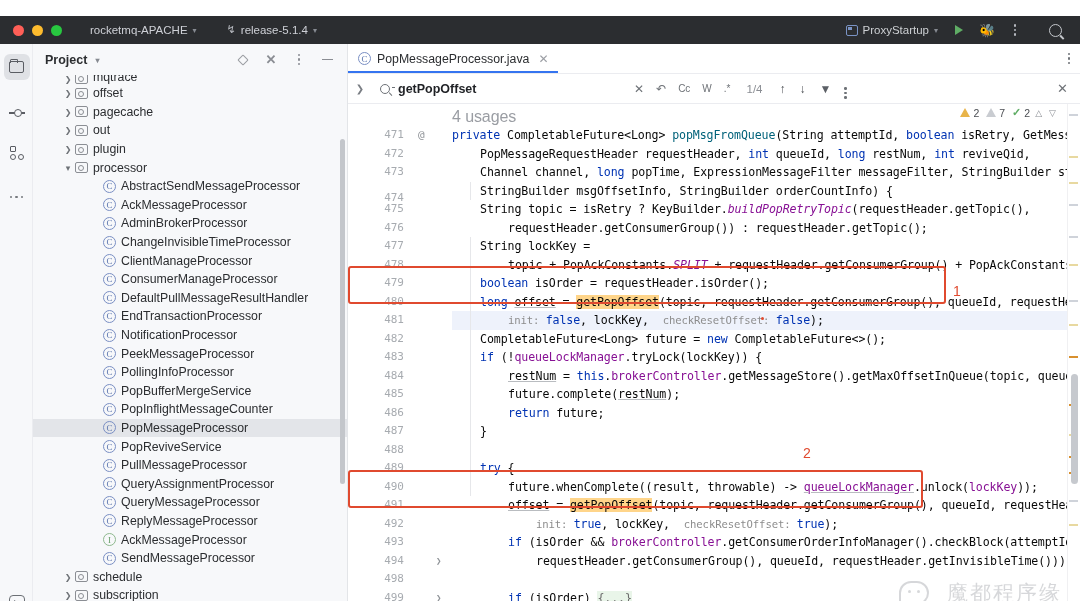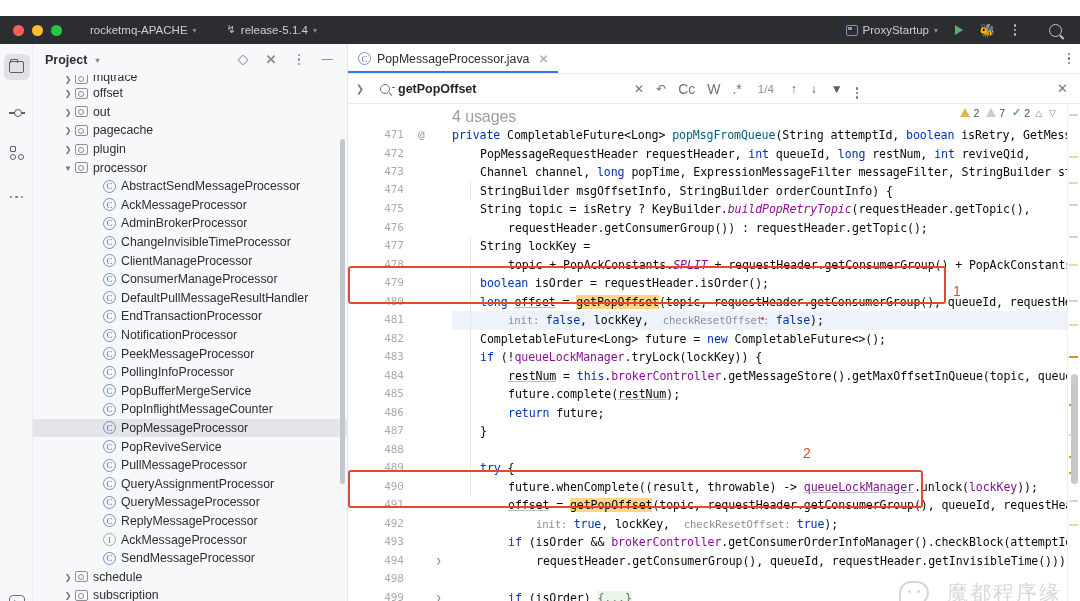--- a/index.html
+++ b/index.html
@@ -129,21 +129,21 @@
 
   
   .findbar { height: 30px; display:flex; align-items:center; border-bottom:1px solid #ebecf0; background:#fff; font-size:12.3px; color:#2b2d30;}
   .fb-chev { width:24px; text-align:center; color:#7a7e84; font-size:10px;}
   .fb-search { width:26px; display:flex;align-items:center;justify-content:center;}
   .mag2 { width:10px;height:10px;border:1.4px solid #6e7277;border-radius:50%;position:relative;}
   .mag2:after{content:"";position:absolute;width:1.4px;height:4px;background:#6e7277;right:-2px;bottom:-3px;transform:rotate(-45deg);}
   .mag2:before{content:"";position:absolute;width:3px;height:1.2px;background:#6e7277;right:-6px;top:2px;}
   .fb-field { flex:none; width: 230px; font-weight:bold; color:#1f2125; font-size:12.5px;}
   .fb-ic { color:#6e7277; font-size:12px; padding:0 6px; }
-  .fb-ic.cc{ font-size:14px;}
+  .fb-ic.cc{ font-size:10px;}
   .fb-count { color:#8a8d93; font-size:11.5px; padding:0 10px;}
   .fb-arrow { color:#4a4d52; font-size:12px; padding:0 7px;}
   .fb-funnel { color:#5c6066; font-size:12px; padding: 0 7px;}
   .fb-close { margin-left:auto; color:#6e7277; font-size:13px; padding-right:12px;}
 
   
   .codewrap { position:absolute; top:60px; left:0; width:732px; height:513px; overflow:hidden; background:#fff;}
   .gutter { position:absolute; left:0; top:0; width:62px; height:513px; background:#fff;}
   .gutter2 { position:absolute; left:62px; top:0; width:42px; height:513px; background:#fff;}
   .lnum {
@@ -308,26 +308,26 @@
           <span class="tlabel">mqtrace</span>
         </div>
         <div class="trow" style="padding-left: 28px;">
           <span class="arrow closed"></span>
           <span class="dir-ic"></span>
           <span class="tlabel">offset</span>
         </div>
         <div class="trow" style="padding-left: 28px;">
           <span class="arrow closed"></span>
           <span class="dir-ic"></span>
+          <span class="tlabel">pagecache</span>
+        </div>
+        <div class="trow" style="padding-left: 28px;">
+          <span class="arrow closed"></span>
+          <span class="dir-ic"></span>
           <span class="tlabel">out</span>
-        </div>
-        <div class="trow" style="padding-left: 28px;">
-          <span class="arrow closed"></span>
-          <span class="dir-ic"></span>
-          <span class="tlabel">pagecache</span>
         </div>
         <div class="trow" style="padding-left: 28px;">
           <span class="arrow closed"></span>
           <span class="dir-ic"></span>
           <span class="tlabel">plugin</span>
         </div>
         <div class="trow" style="padding-left: 28px;">
           <span class="arrow open"></span>
           <span class="dir-ic"></span>
           <span class="tlabel">processor</span>
@@ -489,21 +489,21 @@
             <i style="background:#6e7277"></i>
           </span></span>
       <span class="fb-close">✕</span>
     </div>
 
     <div class="codewrap">
       <div class="gutter" id="gutter">
           <div class="lnum" style="top: 22px; line-height: 18.5px;">471</div>
           <div class="lnum" style="top: 40.5px; line-height: 18.5px;">472</div>
           <div class="lnum" style="top: 59px; line-height: 18.5px;">473</div>
-          <div class="lnum" style="top: 77px; line-height: 18.5px;">474</div>
+          <div class="lnum" style="top: 85px; line-height: 18.5px;">474</div>
           <div class="lnum" style="top: 96px; line-height: 18.5px;">475</div>
           <div class="lnum" style="top: 114.5px; line-height: 18.5px;">476</div>
           <div class="lnum" style="top: 133px; line-height: 18.5px;">477</div>
           <div class="lnum" style="top: 151.5px; line-height: 18.5px;">478</div>
           <div class="lnum" style="top: 170px; line-height: 18.5px;">479</div>
           <div class="lnum" style="top: 188.5px; line-height: 18.5px;">480</div>
           <div class="lnum" style="top: 207px; line-height: 18.5px;">481</div>
           <div class="lnum" style="top: 225.5px; line-height: 18.5px;">482</div>
           <div class="lnum" style="top: 244px; line-height: 18.5px;">483</div>
           <div class="lnum" style="top: 262.5px; line-height: 18.5px;">484</div>

